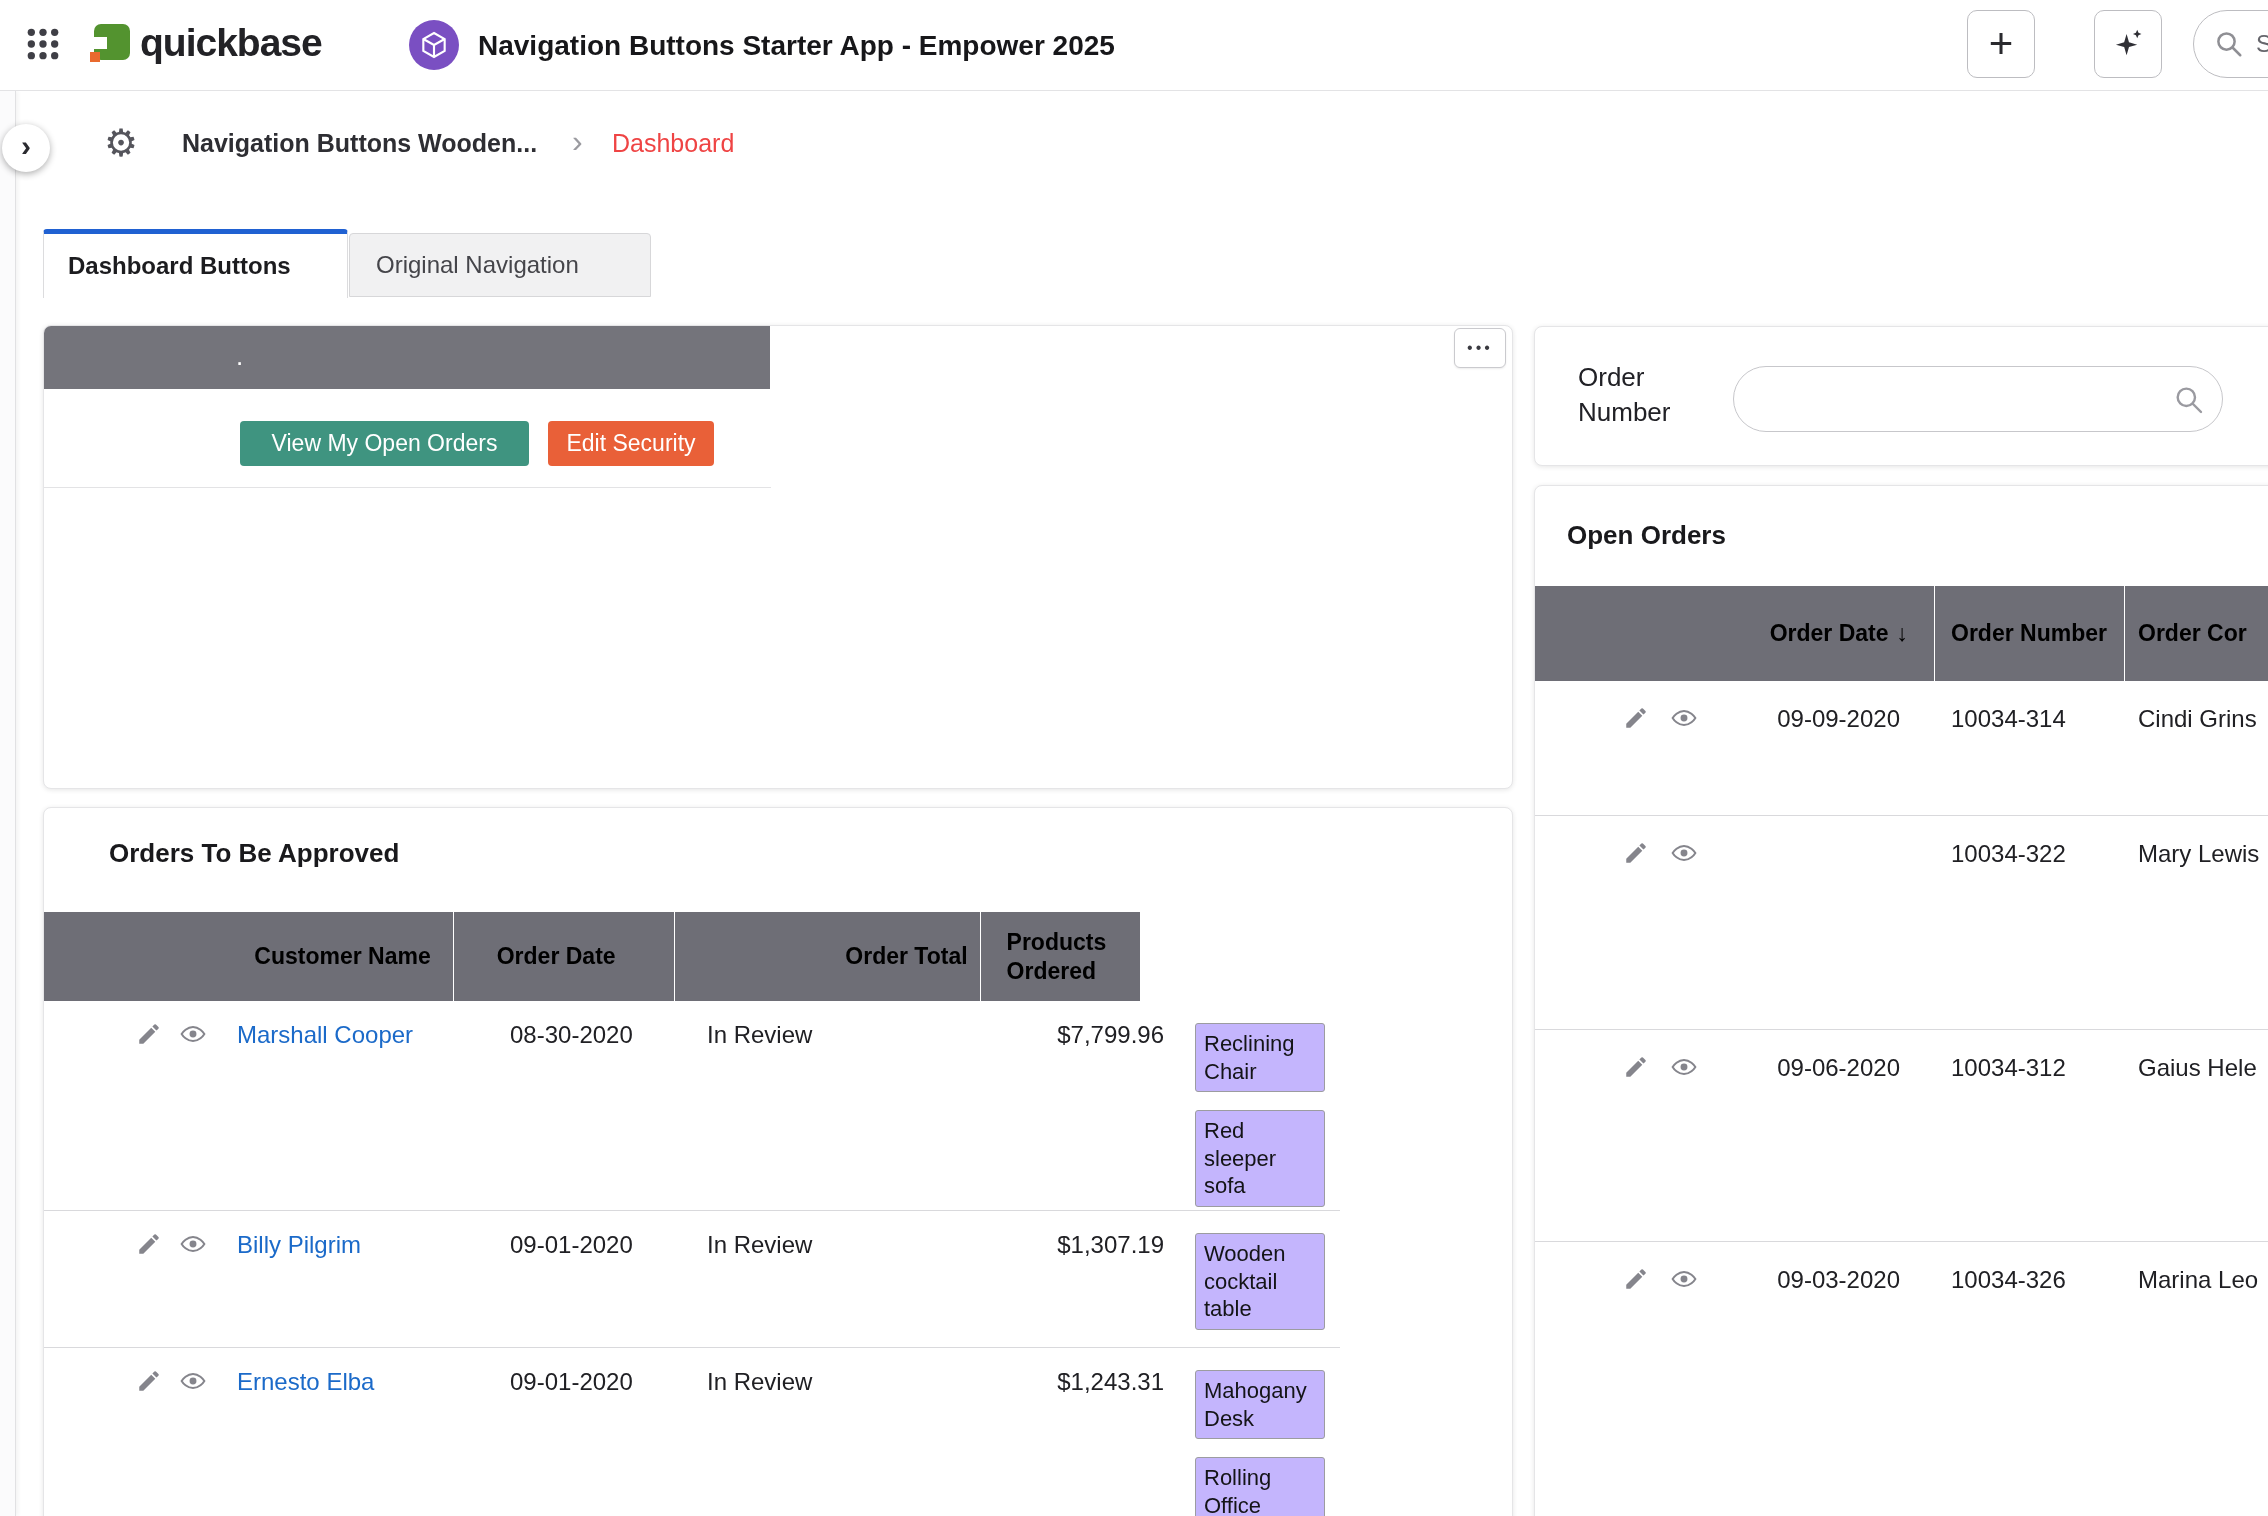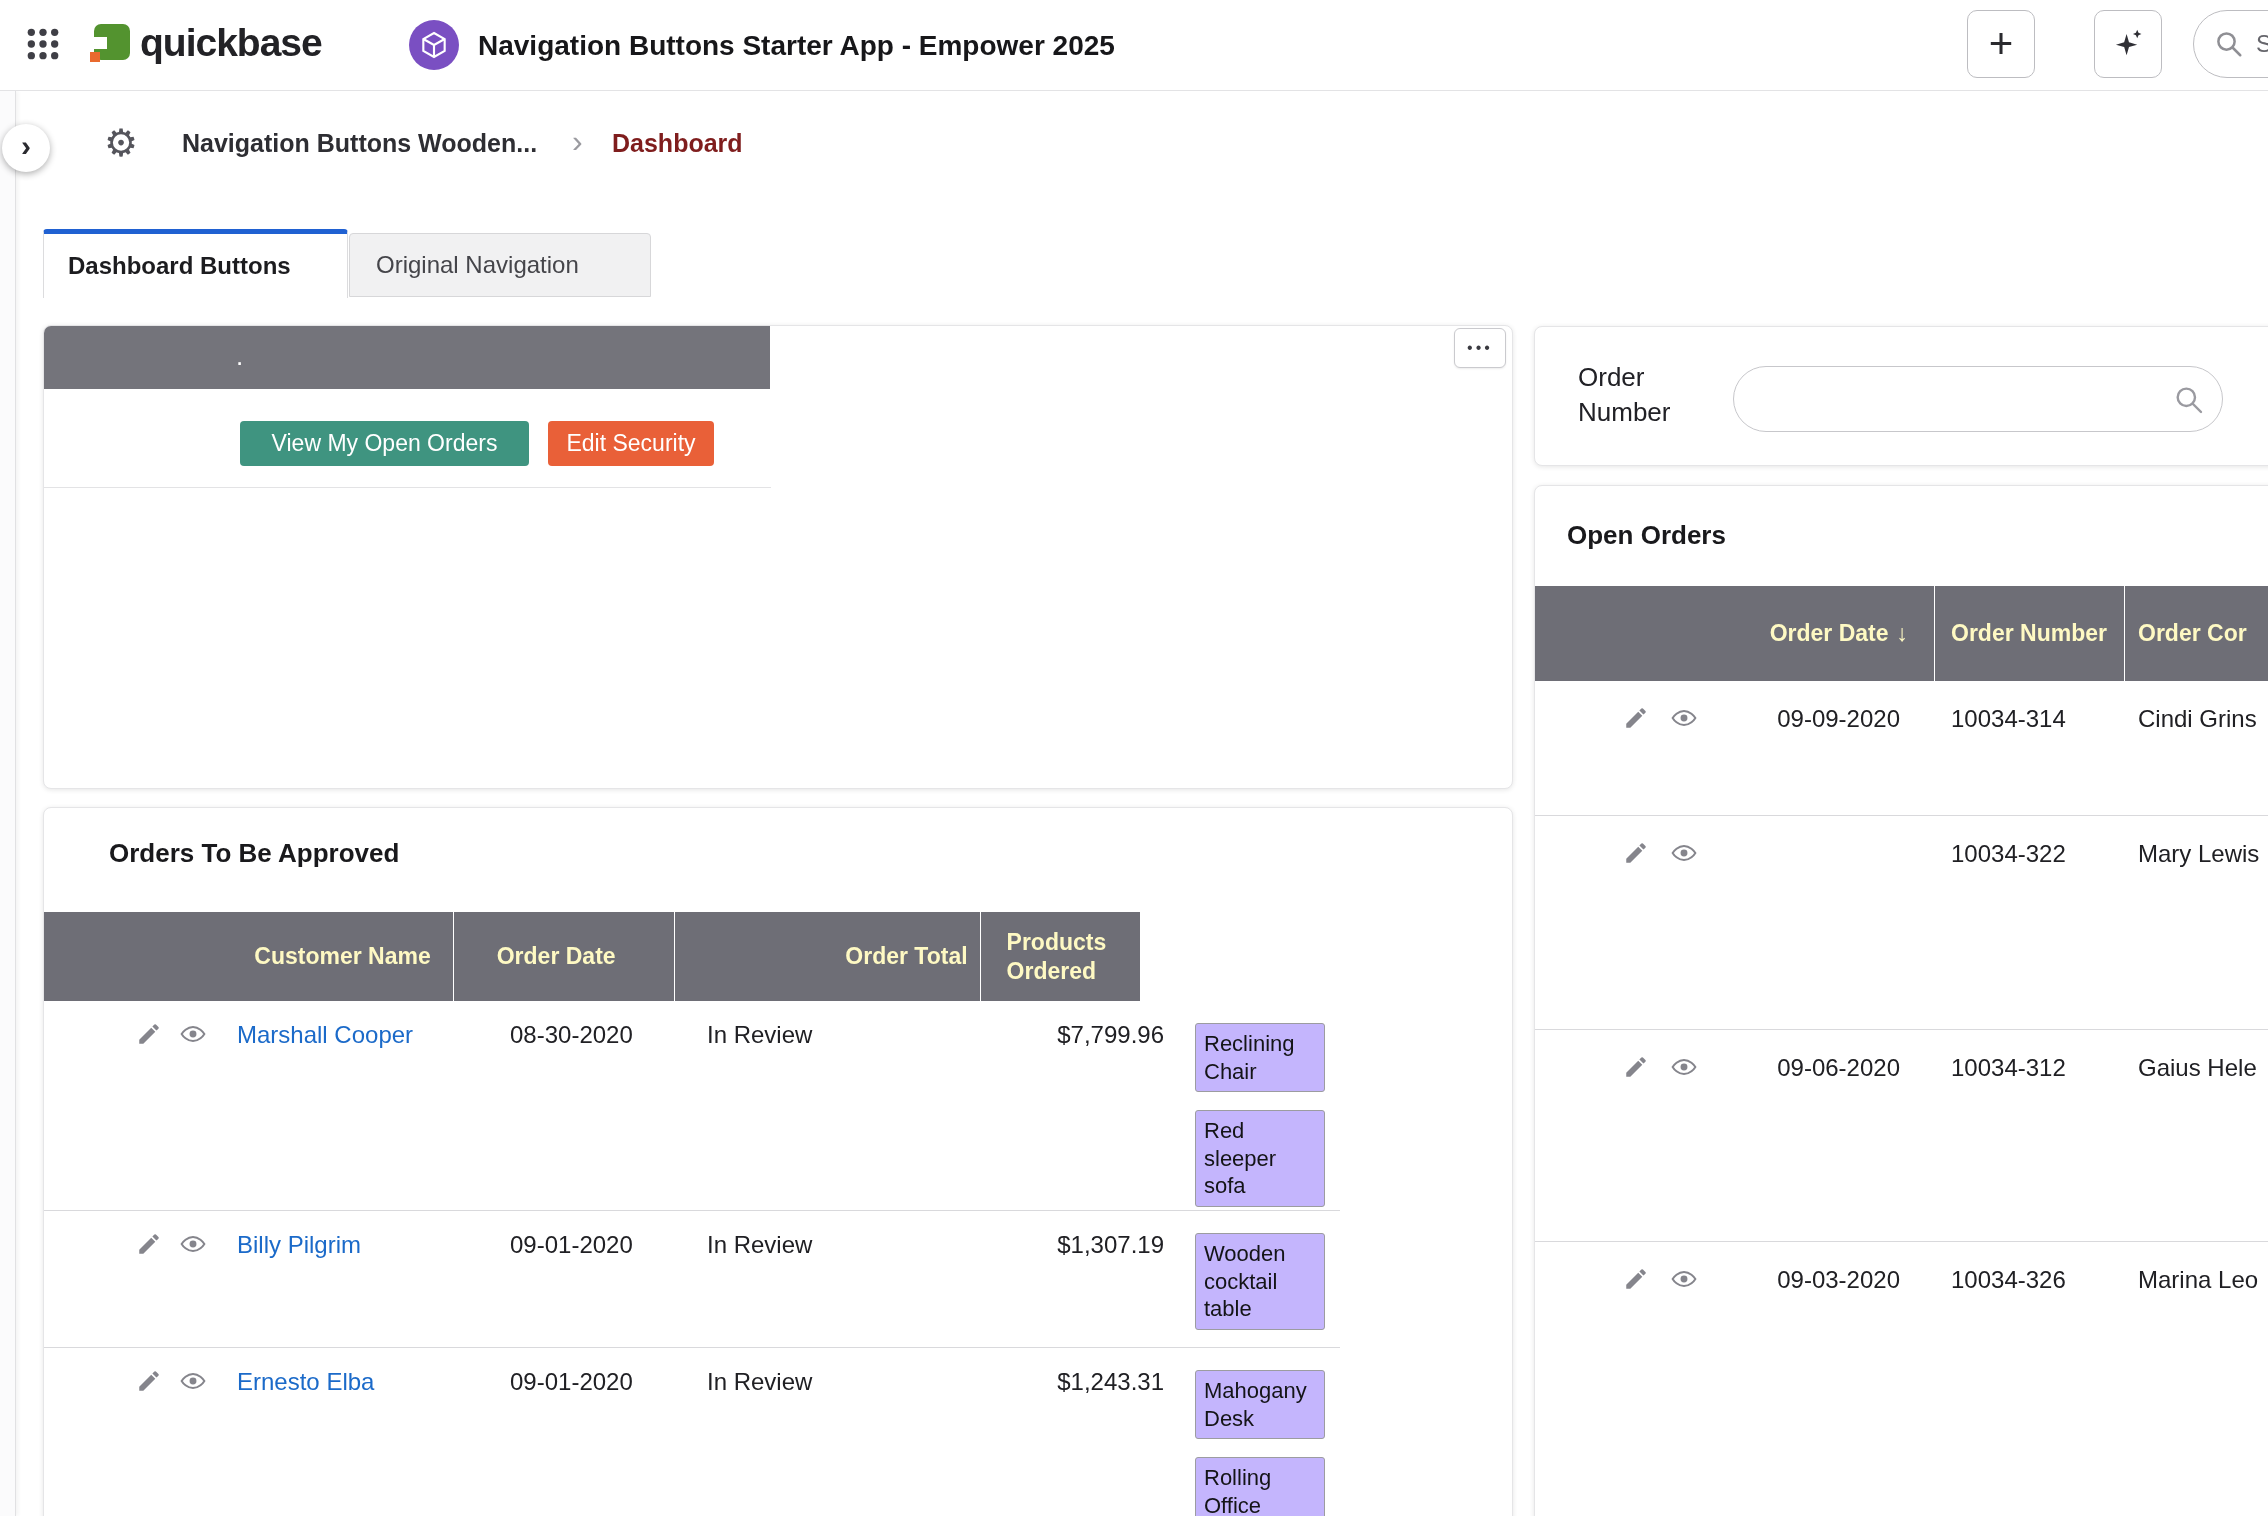--- a/index.html
+++ b/index.html
@@ -30,21 +30,21 @@
   .rail { position:absolute; left:0; top:91px; width:16px; height:1425px; background:#fbfbfc;
           border-right:1px solid #e1e1e3; box-shadow:2px 0 4px rgba(0,0,0,.05); z-index:4; }
   .expand-btn { position:absolute; left:2px; top:124px; width:48px; height:48px; border-radius:50%;
                 background:#fff; border:none; box-shadow:0 2px 7px rgba(0,0,0,.32);
                 font-size:30px; font-weight:bold; color:#2b2b30; z-index:6; cursor:pointer;
                 display:flex; align-items:center; justify-content:center; padding-bottom:4px; }
   .gear-btn { position:absolute; left:98px; top:120px; width:46px; height:46px; background:none; border:none;
               font-size:38px; color:#55555c; line-height:46px; text-align:center; cursor:pointer; }
   .crumb-app  { position:absolute; left:182px; top:129px; font-size:25px; font-weight:bold; color:#2e2e33; }
   .crumb-sep  { position:absolute; left:572px; top:123px; font-size:32px; color:#9b9ba0; }
-  .crumb-page { position:absolute; left:612px; top:129px; font-size:25px; font-weight:bold; color:#7f1d1d; }
+  .crumb-page { position:absolute; left:612px; top:129px; font-size:25px; font-weight:normal; color:#ef4444; }
 
   
   .tab-active { position:absolute; left:43px; top:229px; width:305px; height:69px; background:#fff;
                 border:1px solid #dcdcde; border-bottom:none; border-top:5px solid #2061d2;
                 border-radius:4px 4px 0 0; z-index:3; display:flex; align-items:center; padding-left:24px;
                 font-weight:bold; font-size:24px; color:#1c1c1f; cursor:pointer; }
   .tab-inactive { position:absolute; left:349px; top:233px; width:302px; height:64px; background:#f1f1f2;
                   border:1px solid #d7d7d9; border-radius:4px 4px 0 0; display:flex; align-items:center;
                   padding-left:26px; font-size:24px; color:#45454a; cursor:pointer; }
 
@@ -63,21 +63,21 @@
          font-family:"Liberation Sans",sans-serif; display:flex; align-items:center; justify-content:center; cursor:pointer; }
   .btn-view { left:196px; top:95px; width:289px; }
   .btn-edit { left:504px; top:95px; width:166px; }
   .divider1 { position:absolute; left:0; top:161px; width:727px; height:1px; background:#e3e3e5; }
   .menu-btn { position:absolute; left:1410px; top:2px; width:52px; height:40px; border:1px solid #cacace;
               border-radius:6px; background:#fff; box-shadow:0 1px 2px rgba(0,0,0,.08);
               font-size:16px; letter-spacing:3px; color:#3a3a40; cursor:pointer; }
 
   
   .thead { position:absolute; display:flex; background:#6e6e76; }
-  .th { display:flex; align-items:center; border-right:1px solid #fff; color:#fef9c3; font-weight:bold;
+  .th { display:flex; align-items:center; border-right:1px solid #fff; color:#000000; font-weight:bold;
         font-size:23px; line-height:1.22; cursor:pointer; }
   .th:last-child { border-right:none; }
   .trow { position:absolute; display:flex; border-bottom:1px solid #d9d9dc; width:100%; }
   .cell { font-size:24px; color:#202024; }
   .ico-btn { position:absolute; width:26px; height:26px; background:none; border:none; padding:0; cursor:pointer; }
   .link { position:absolute; left:193px; top:20px; font-size:24px; color:#1b6ac9; text-decoration:none; cursor:pointer; }
 
   
   .card2-title { position:absolute; left:34px; top:30px; font-size:26px; font-weight:bold; color:#19191c;margin-left:31px; }
   .t1-head { left:0; top:104px; width:1096px; height:89px; }

